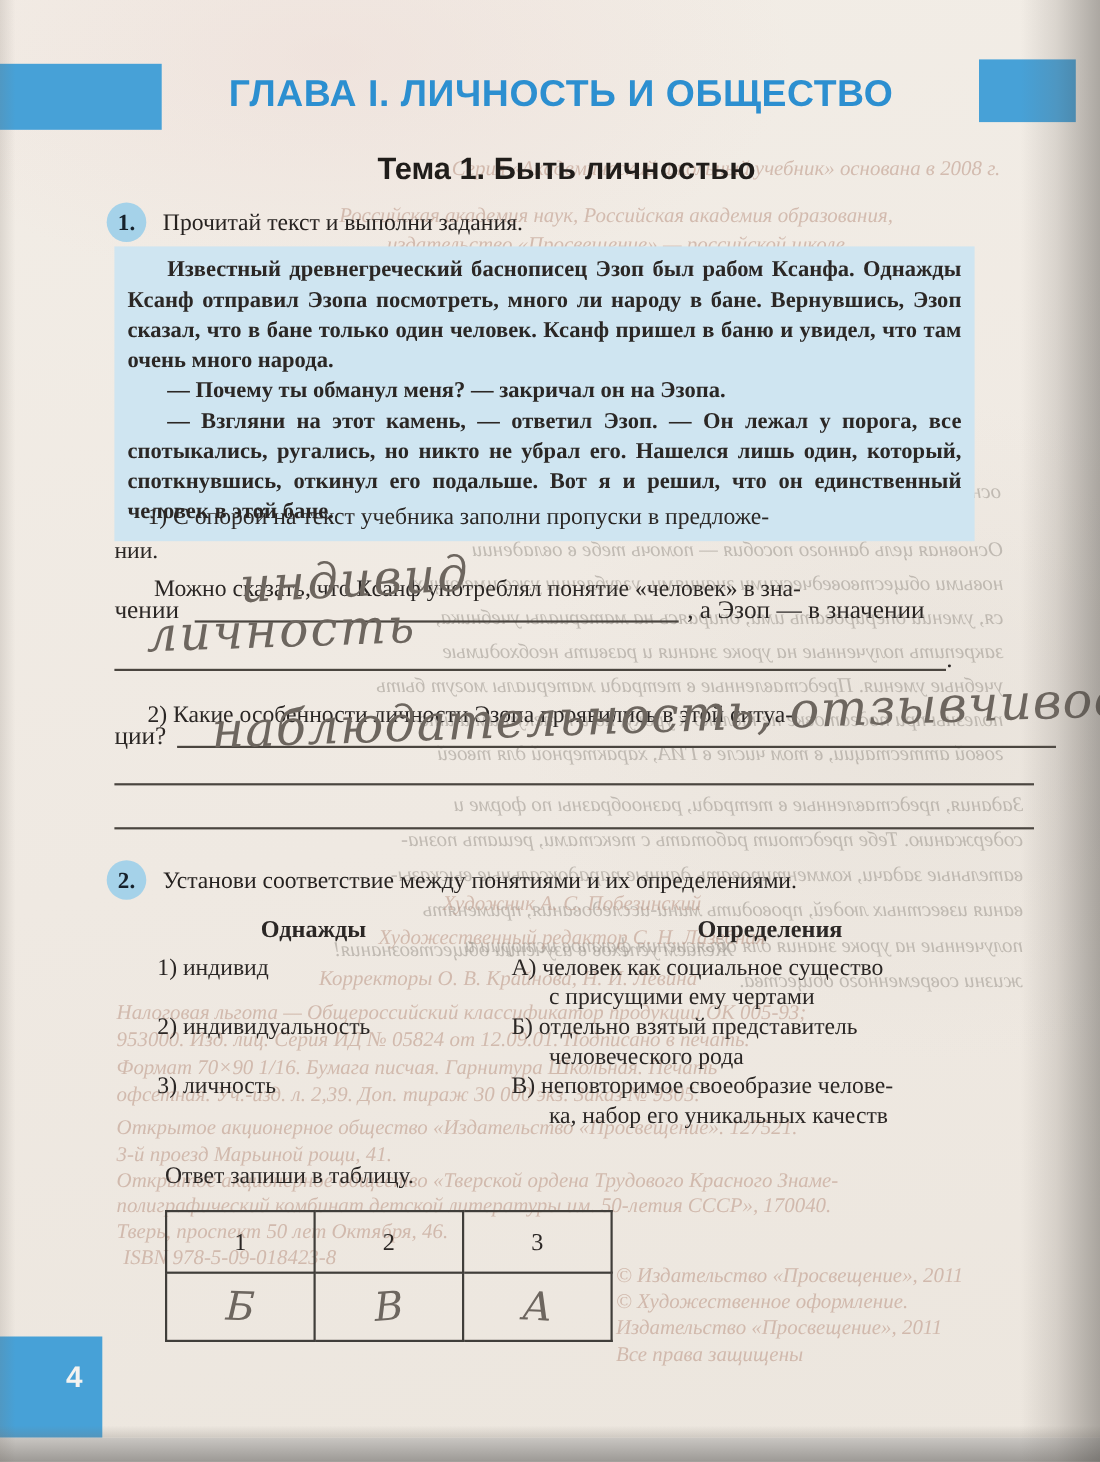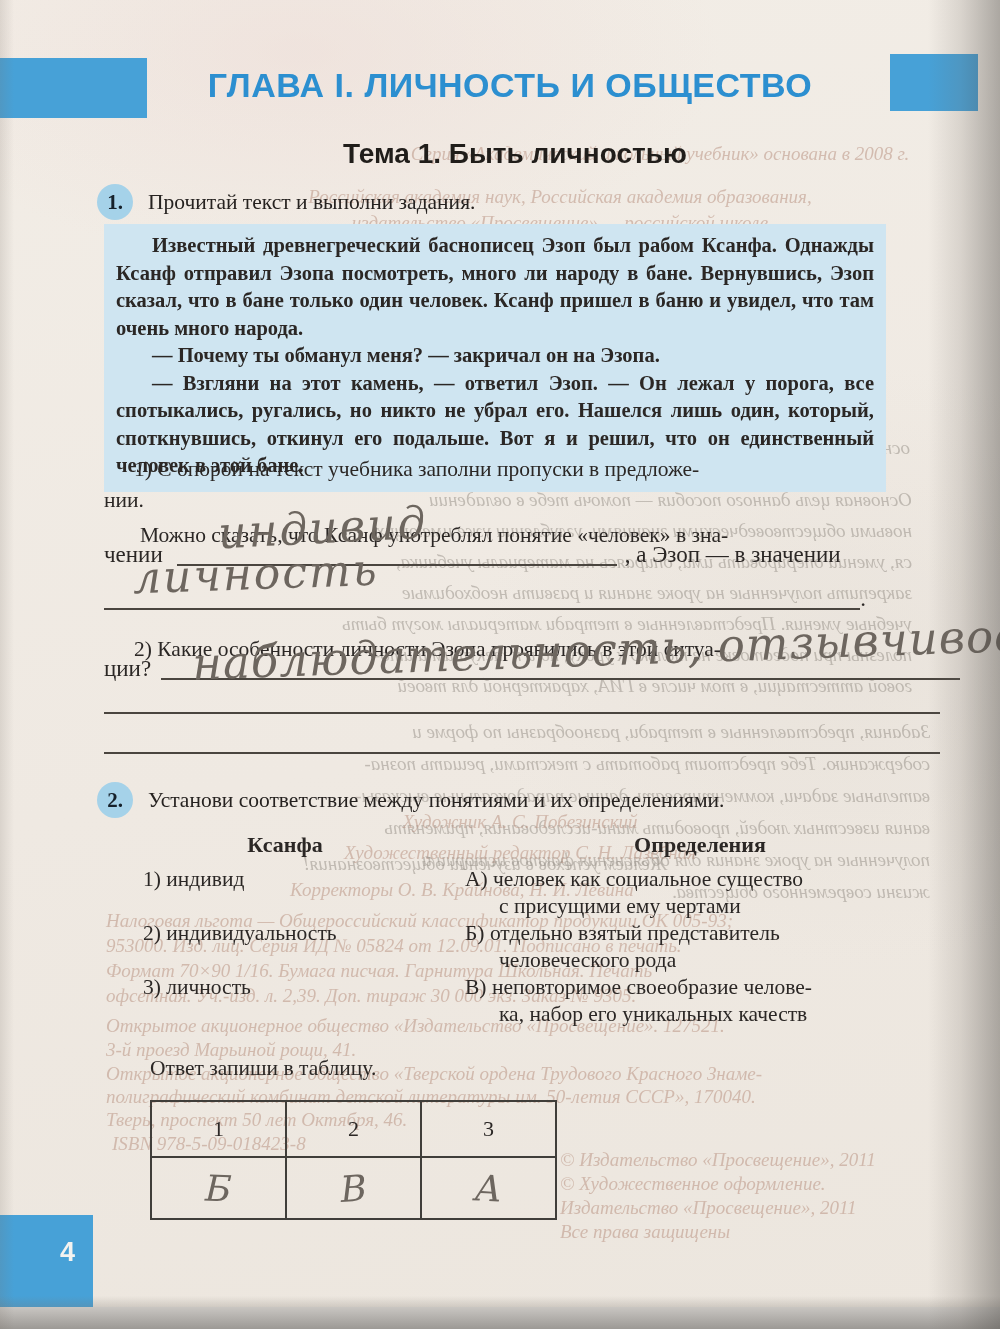--- a/index.html
+++ b/index.html
@@ -178,21 +178,21 @@
     <span>ции?</span>
     <span class="blank"></span>
   </div>
   <div class="hw hw3">наблюдательность, отзывчивость</div>
   <div class="rule rule-a"></div>
   <div class="rule rule-b"></div>
 
   <div class="badge badge2">2.</div>
   <div class="task-label task2-label">Установи соответствие между понятиями и их определениями.</div>
 
-  <div class="colhead colhead-l">Ксанфа</div>
+  <div class="colhead colhead-l">Однажды</div>
   <div class="colhead colhead-r">Определения</div>
 
   <ul class="concepts">
 
   <li>1) индивид</li>
       <li>2) индивидуальность</li>
       <li>3) личность</li>
     </ul>
   <ul class="defs">
 

